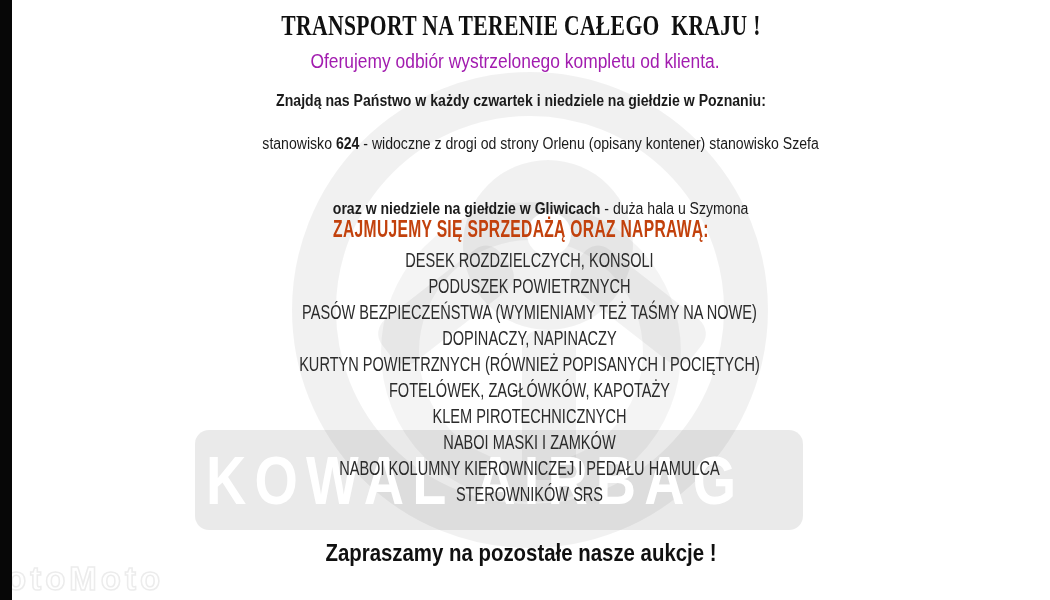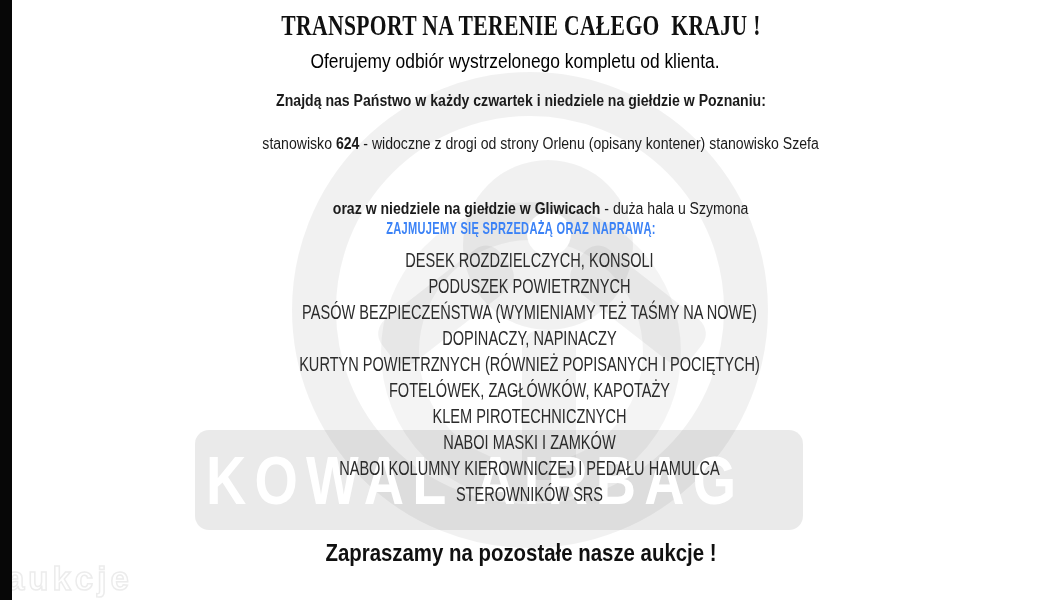--- a/index.html
+++ b/index.html
@@ -49,30 +49,30 @@
 
   
   .content{position:absolute;left:12px;right:20px;top:0;z-index:2;text-align:center;}
   .sq{display:block;transform-origin:50% 50%;white-space:pre-wrap;}
 
   .title{position:absolute;left:0;right:0;top:8px;line-height:34px;
     font-size:30px;font-weight:800;color:#101010;font-family:Liberation Serif, serif;}
   .title .sq{transform:scaleX(0.72);letter-spacing:0.5px;}
 
   .subtitle{position:absolute;left:0;right:12px;top:48px;line-height:26px;
-    font-size:20px;font-weight:400;color:#000000;}
+    font-size:20px;font-weight:400;color:#a21caf;}
   .subtitle .sq{transform:scaleX(0.87);}
 
   .schedule{position:absolute;left:0;right:0;top:90px;font-size:16px;color:#1b1b1b;}
   .schedule .line{line-height:21.5px;}
   .schedule .sq{transform:scaleX(0.88);}
   .schedule .b{font-weight:700;}
 
   .svc-heading{position:absolute;left:0;right:0;top:214px;line-height:30px;
-    font-size:17px;font-weight:800;color:#3b82f6;}
+    font-size:24px;font-weight:800;color:#c2410c;}
   .svc-heading .sq{transform:scaleX(0.65);letter-spacing:0.5px;}
 
   .svc-items{position:absolute;left:0;right:0;top:247px;font-size:20.5px;
     font-weight:400;color:#2b2b2b;margin-left:17px;}
   .svc-items .item{line-height:26px;}
   .svc-items .sq{transform:scaleX(0.71);}
 
   .footer-cta{position:absolute;left:0;right:0;top:539px;line-height:28px;
     font-size:24px;font-weight:700;color:#101010;}
   .footer-cta .sq{transform:scaleX(0.85);}
@@ -166,17 +166,17 @@
           <span class="sq">STEROWNIKÓW SRS</span>
         </div>
     </div>
 
     <div class="footer-cta">
       <span class="sq">Zapraszamy na pozostałe nasze aukcje !</span>
     </div>
 
   </div>
 
-  <div class="portal-mark">aukcje</div>
+  <div class="portal-mark">otoMoto</div>
 
   <div class="left-bar"></div>
 
 </div>
 
 </body></html>

